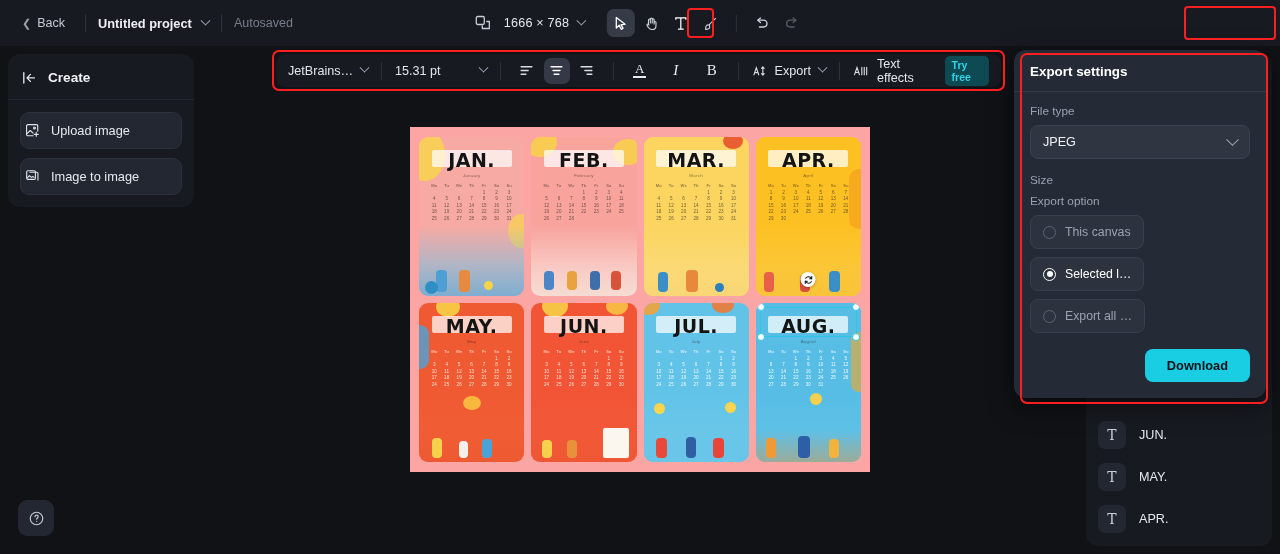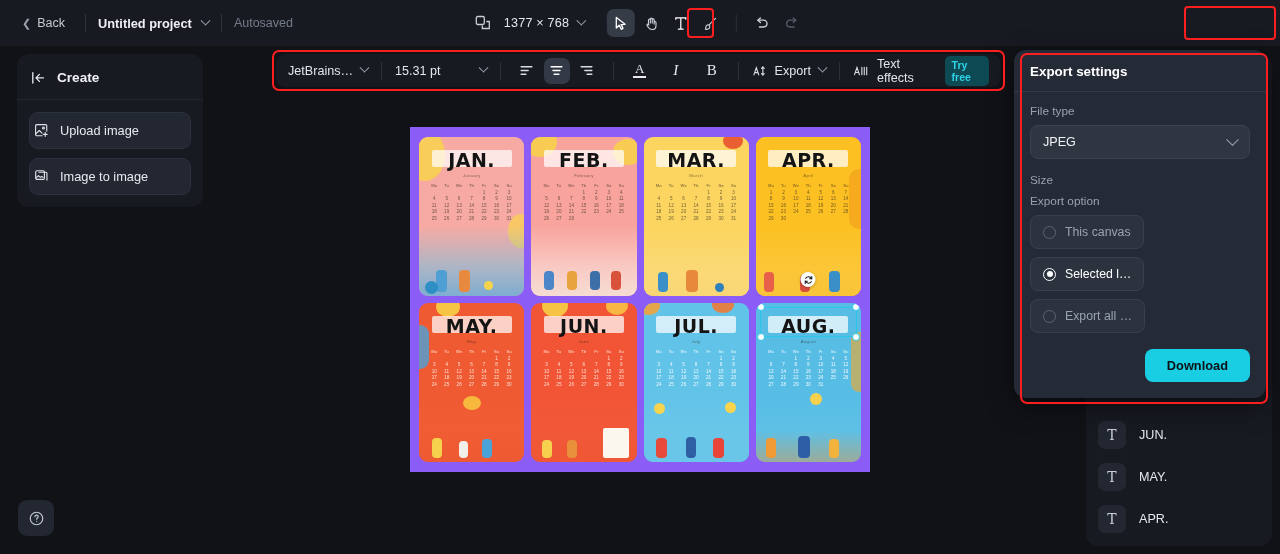--- a/index.html
+++ b/index.html
@@ -79,21 +79,21 @@
 
   
   .anno { position: absolute; border: 2.5px solid #fd1f1f; border-radius: 4px; z-index: 60; pointer-events: none; }
   #anno-text-tool { left: 687px; top: 8px; width: 27px; height: 30px; }
   #anno-export-btn { left: 1184px; top: 6px; width: 92px; height: 34px; }
   #anno-text-toolbar { left: 272px; top: 50px; width: 733px; height: 41px; border-radius: 7px;}
   #anno-export-panel { left: 1020px; top: 53px; width: 248px; height: 351px; border-radius: 7px;}
 
   
   .sidebar {
-    position: absolute; left: 17px; top: 54px; width: 186px;
+    position: absolute; left: 8px; top: 54px; width: 186px;
     background: #171a21; border-radius: 12px;
     z-index: 20; padding-bottom: 12px;
   }
   .sb-head {
     display: flex; align-items: center; gap: 10px;
     padding: 16px 14px 14px 14px; border-bottom: 1px solid #23272f;
   }
   .sb-head-title { font-size: 13.6px; font-weight: 700; color: #f0f2f5; }
   .sb-list { padding: 12px 12px 0 12px; display: flex; flex-direction: column; gap: 9px; }
   .sb-item {
@@ -134,21 +134,21 @@
     padding: 3px 7px; border-radius: 5px; margin-left: 9px;
   }
 
   
   .canvas-area {
     position: absolute; left: 196px; top: 46px; width: 816px; height: 508px;
     background: #101216; overflow: hidden;
   }
   .artboard {
     position: absolute; left: 214px; top: 81px;
-    width: 460px; height: 345px; background: #8b5cf6;
+    width: 460px; height: 345px; background: #fca5a5;
   }
   .cards {
     position: absolute; inset: 0;
     display: grid; grid-template-columns: repeat(4, 1fr); grid-template-rows: repeat(2, 1fr);
     gap: 7px; padding: 10px 9px;
   }
   .card { border-radius: 9px; position: relative; overflow: hidden; }
   .card-title {
     position: absolute; left: 0; right: 0; top: 12px;
     text-align: center; font-family: "DejaVu Sans", sans-serif;
@@ -257,21 +257,21 @@
     <span class="autosaved">Autosaved</span>
   </div>
 
   <div class="tb-center">
     <span class="frame-icon">
       <svg width="18" height="18" viewBox="0 0 18 18" fill="none" stroke="#c8cdd6" stroke-width="1.3">
         <rect x="2.5" y="2.5" width="8" height="8" rx="1.4"></rect>
         <path d="M12.5 7.5h3v7h-7v-3"></path>
       </svg>
     </span>
-    <span class="canvas-size">1377 × 768</span>
+    <span class="canvas-size">1666 × 768</span>
     <span class="size-caret">
         <i class="caret sm"></i>
       </span>
 
     <div class="tools">
       <div class="tool active">
         <svg width="14" height="15" viewBox="0 0 14 15" fill="none" stroke="#ffffff" stroke-width="1.3" stroke-linejoin="round">
           <path d="M2.5 1.5 L2.5 12 L5.4 9.2 L7.4 13.3 L9.2 12.4 L7.3 8.6 L11.3 8.3 Z"></path>
         </svg>
       </div>

